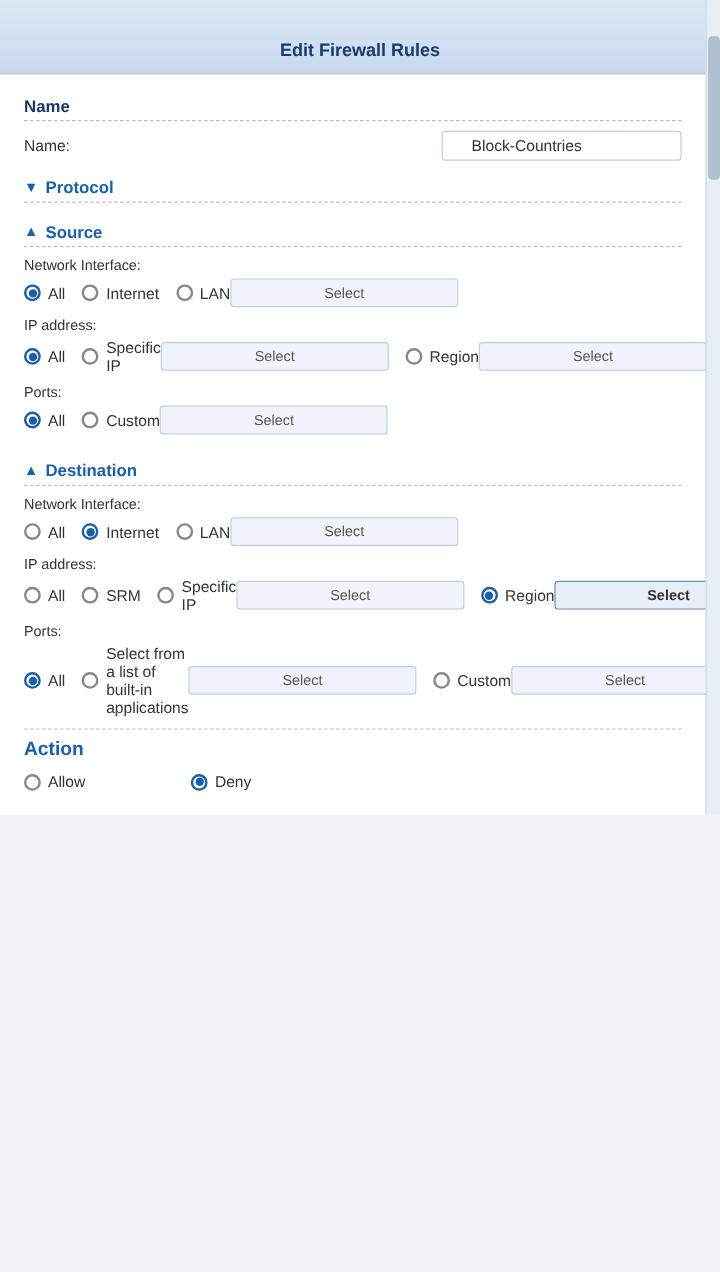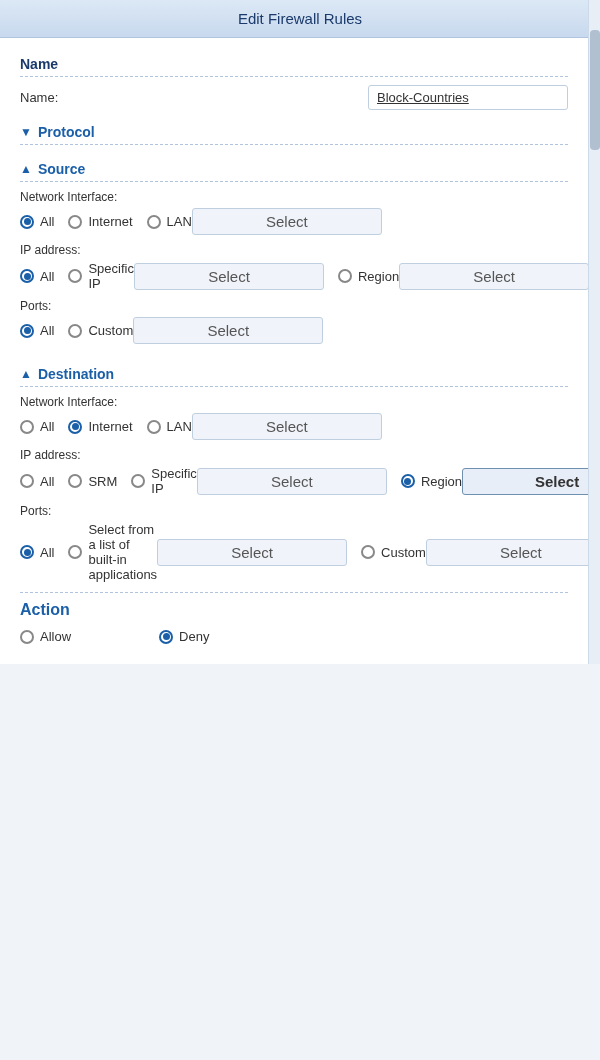--- a/index.html
+++ b/index.html
@@ -17,21 +17,22 @@
     }
     .page-header {
       background: linear-gradient(to bottom, #dce8f5, #c8d9ee);
       text-align: center;
       padding: 10px;
       border-bottom: 1px solid #b0c4de;
     }
     .page-header h1 {
       color: #1a3a6b;
       font-size: 15px;
-      font-weight: normal;
+      font-weight: bold;
+      margin-top: 24px;
     }
     .scrollbar {
       position: absolute;
       right: 0;
       top: 0;
       width: 12px;
       height: 100%;
       background: #e8eef5;
       border-left: 1px solid #ccd9e8;
     }
@@ -122,21 +123,21 @@
       font-size: 13px;
       color: #333;
     }
     .select-btn {
       min-width: 190px;
       padding: 4px 10px;
       background: #f0f4fa;
       border: 1px solid #c0cfe0;
       border-radius: 3px;
       color: #555;
-      font-size: 15px;
+      font-size: 12px;
       text-align: center;
       cursor: pointer;
     }
     .select-btn.active {
       background: #e8eef8;
       border-color: #7090b0;
       font-weight: bold;
       color: #333;
     }
     .name-row {
@@ -145,27 +146,26 @@
       justify-content: space-between;
       margin-bottom: 6px;
       gap: 48px;
     }
     .name-label {
       font-size: 13px;
       color: #333;
     }
     .name-input {
       width: 200px;
-      padding: 4px 8px;
+      padding: 4px 24px;
       border: 1px solid #c0cfe0;
       border-radius: 3px;
       font-size: 13px;
       color: #333;
       background: #fff;
-      text-decoration: underline;
     }
     .action-section {
       margin-top: 10px;
       padding-top: 8px;
       border-top: 1px dashed #b0c4de;
     }
     .action-title {
       font-size: 16px;
       font-weight: bold;
       color: #1a5fa8;

